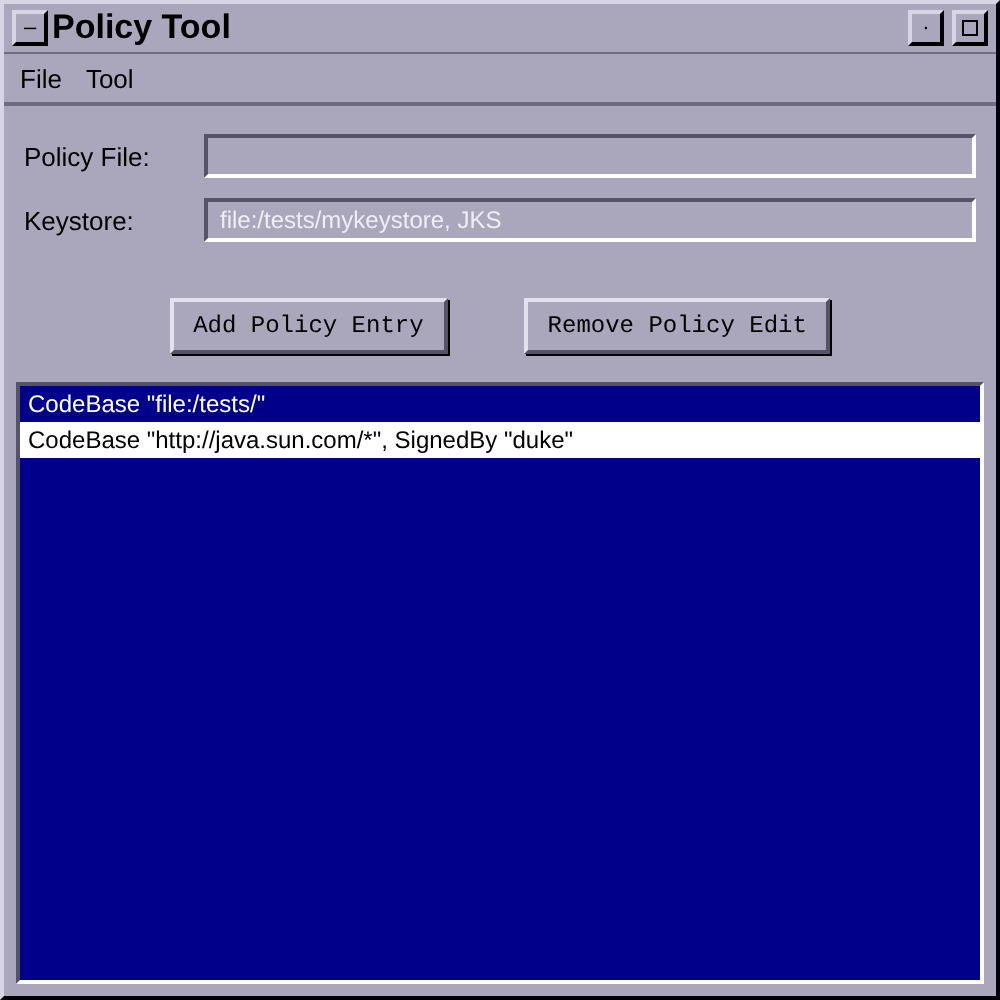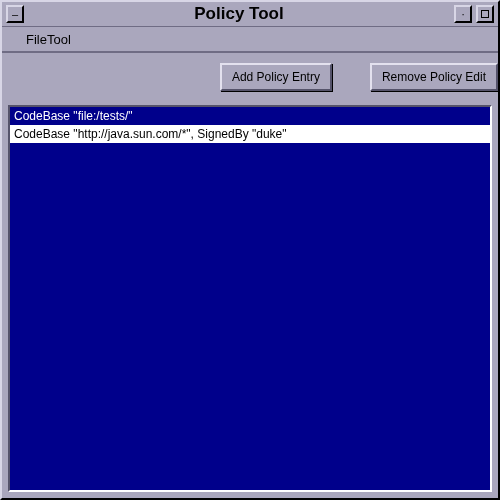--- a/index.html
+++ b/index.html
@@ -43,40 +43,41 @@
     box-sizing: border-box;
     display: flex;
     align-items: center;
     justify-content: center;
     font-size: 11px;
     line-height: 1;
     color: #000;
   }
   .titlebar .title {
     flex: 1;
-    text-align: center;
+    text-align: left;
     font-size: 17px;
     font-weight: bold;
     color: #000;
   }
   .titlebar .right-btns {
     display: flex;
     margin-right: 2px;
   }
   .titlebar .left-btns {
     display: flex;
     margin-left: 2px;
   }
   
   .menubar {
     display: flex;
     align-items: center;
     height: 24px;
-    padding: 0 24px;
+    padding: 0 8px;
     border-bottom: 2px solid #6f6c84;
+    gap: 12px;
   }
   .menubar .menuitem {
     font-size: 13px;
     color: #000;
   }
   
   .form-area {
     padding: 14px 10px 8px 10px;
   }
   .form-row {
@@ -101,23 +102,24 @@
     display: flex;
     align-items: center;
     color: #efeef6;
     font-size: 12px;
     overflow: hidden;
     white-space: nowrap;
   }
   
   .button-row {
     display: flex;
-    justify-content: flex-end;
+    justify-content: center;
     gap: 38px;
     padding: 10px 0 14px 0;
+    font-family: Liberation Mono, monospace;
   }
   .btn {
     background: #aaa7bd;
     border: 2px solid #000;
     border-top-color: #e3e1ee;
     border-left-color: #e3e1ee;
     border-right-color: #55536a;
     border-bottom-color: #55536a;
     padding: 5px 10px;
     font-size: 12px;
@@ -170,20 +172,34 @@
         <span style="width:6px;height:6px;border:1px solid #000;"></span>
       </div>
     </div>
   </div>
 
   <div class="menubar">
     <div class="menuitem">File</div>
     <div class="menuitem">Tool</div>
   </div>
 
+  <div class="form-area">
+    <div class="form-row">
+      <div class="label">Policy File:</div>
+      <div class="textfield">
+        <span></span>
+      </div>
+    </div>
+    <div class="form-row">
+      <div class="label">Keystore:</div>
+      <div class="textfield">
+        <span>file:/tests/mykeystore, JKS</span>
+      </div>
+    </div>
+  </div>
 
   <div class="button-row">
     <div class="btn">Add Policy Entry</div>
     <div class="btn">Remove Policy Edit</div>
   </div>
 
   <div class="listbox">
     <div class="list-item">CodeBase "file:/tests/"</div>
     <div class="list-item selected">CodeBase "http://java.sun.com/*", SignedBy "duke"</div>
   </div>

